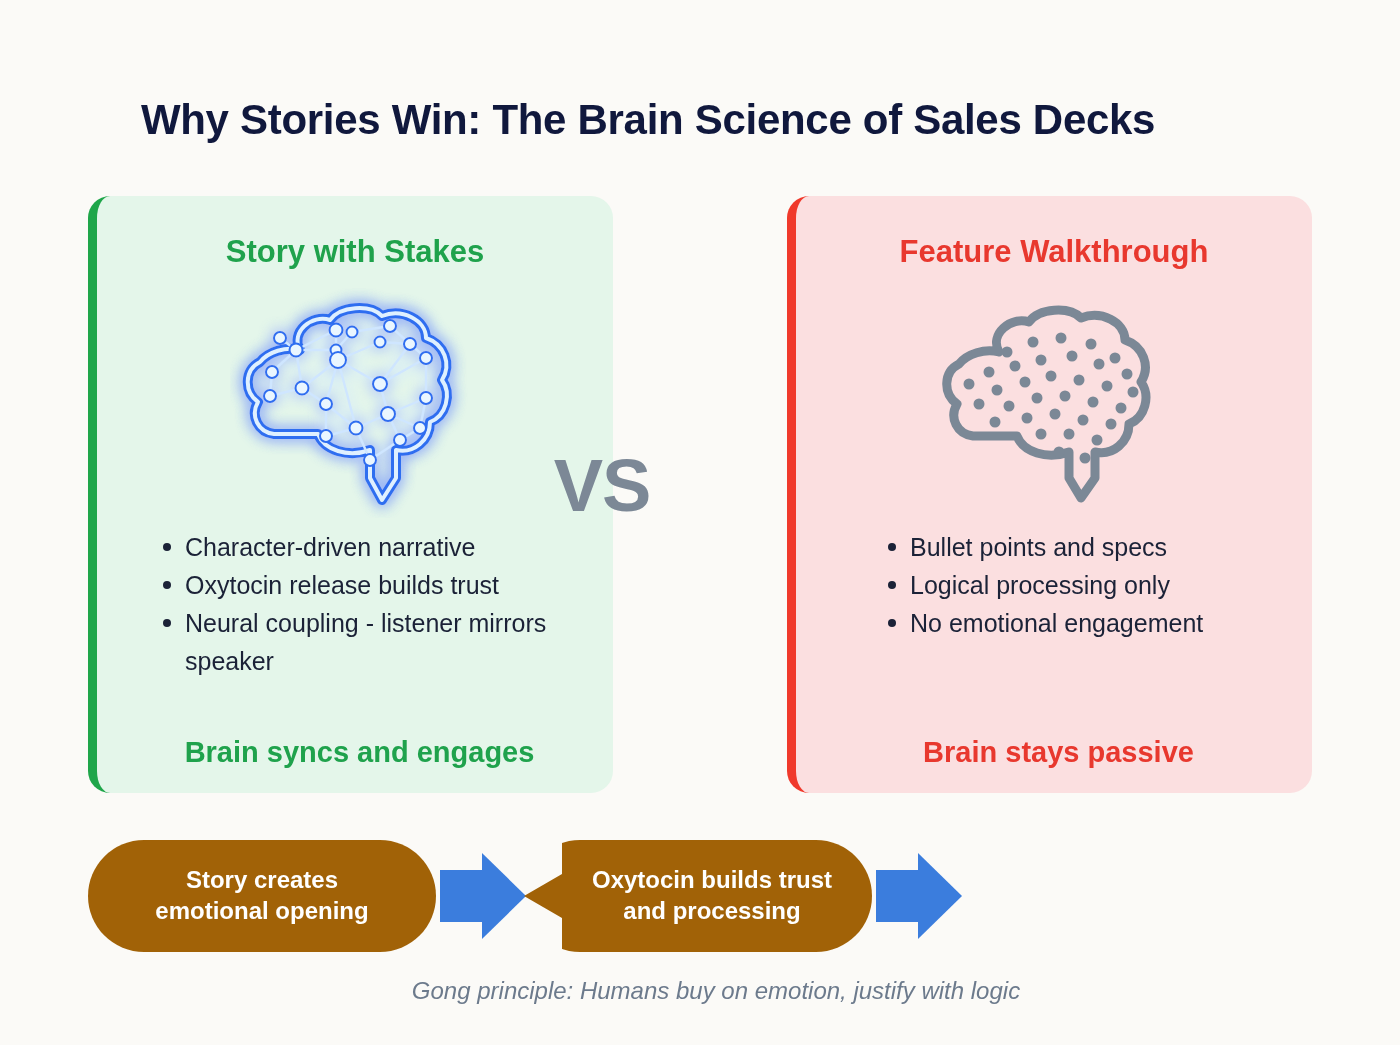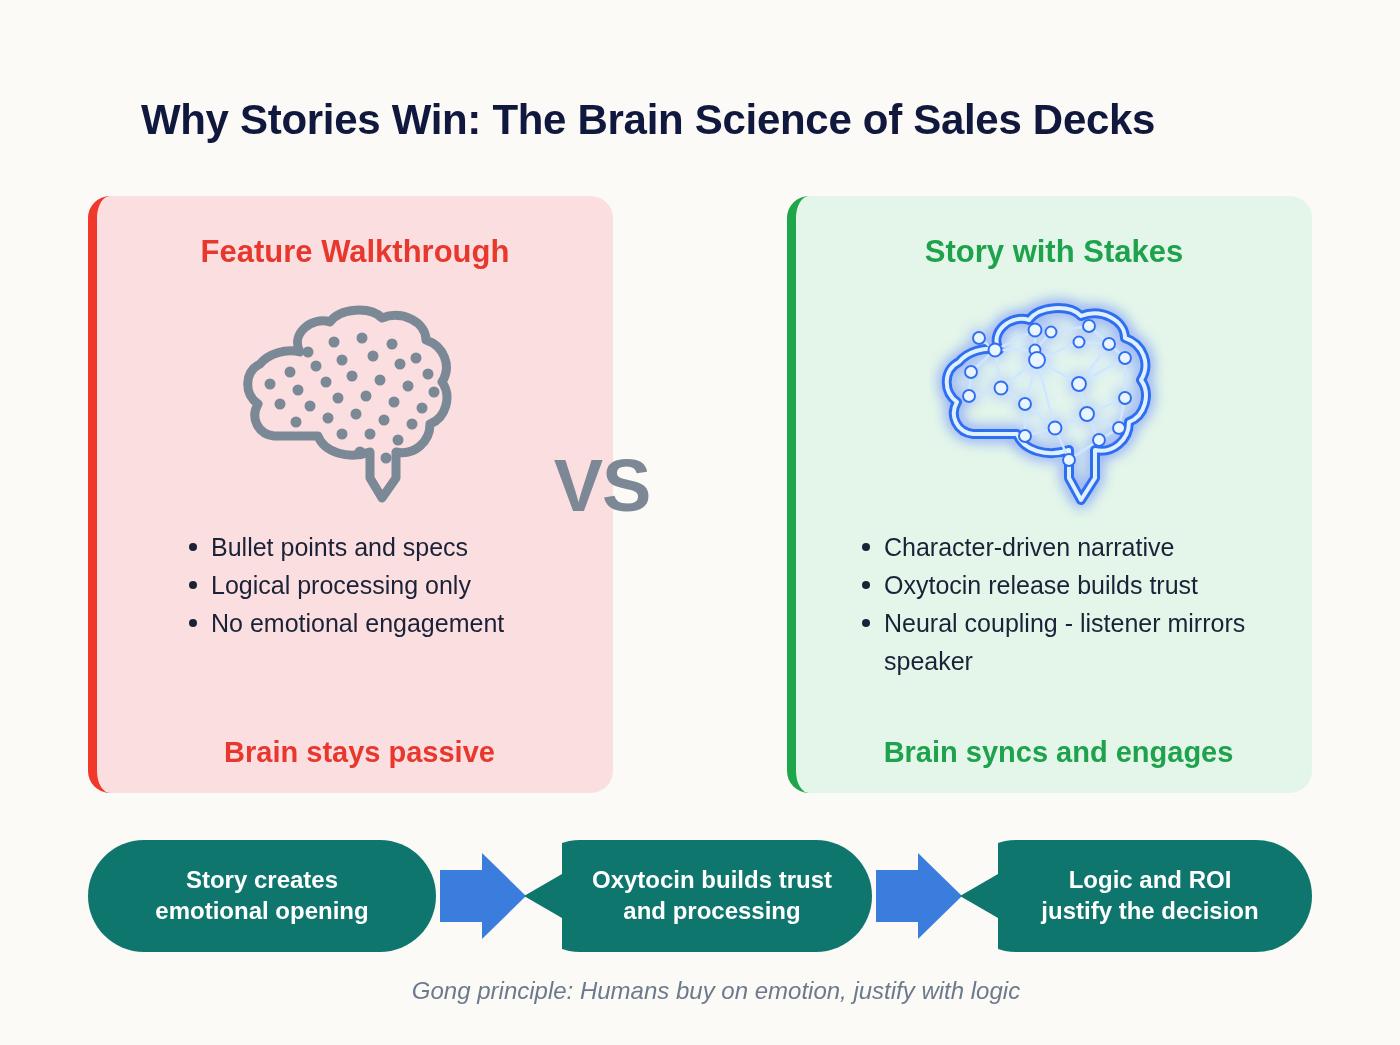--- a/index.html
+++ b/index.html
@@ -134,21 +134,21 @@
     position: absolute;
     top: 840px;
     left: 88px;
     width: 1224px;
     height: 112px;
   }
   .chip {
     position: absolute;
     top: 0;
     height: 112px;
-    background: #0f766e;
+    background: #a16207;
     border-radius: 56px;
     color: #ffffff;
     font-size: 24px;
     font-weight: bold;
     line-height: 1.28;
     text-align: center;
     display: flex;
     align-items: center;
     justify-content: center;
     box-sizing: border-box;
@@ -191,80 +191,20 @@
     font-style: italic;
     color: #6c7a8c;
   }
 </style>
 </head>
 <body>
 
 <h1 class="page-title">Why Stories Win: The Brain Science of Sales Decks</h1>
 
 <div class="cards">
-
-  <div class="card card-left">
-    <div class="card-heading">Feature Walkthrough</div>
-
-    <div class="brain-wrap">
-      <svg width="250" height="222" viewBox="0 0 250 222" aria-hidden="true">
-        <path d="M70 60 C60 42, 82 24, 100 30 C110 16, 140 14, 152 26
-                 C172 18, 196 30, 196 48 C214 54, 222 74, 212 90
-                 C222 104, 216 126, 200 132 C200 150, 184 164, 166 160
-                 L166 186 L152 206 L140 186 L140 160
-                 C118 168, 94 160, 88 144
-                 L44 144 C28 142, 20 126, 28 112
-                 C14 102, 14 80, 30 72 C38 62, 56 56, 70 60 Z" fill="none" stroke="#7b8896" stroke-width="9" stroke-linejoin="round" stroke-linecap="round"></path>
-        <g fill="#7b8896">
-          <circle cx="78" cy="60" r="5.5"></circle>
-            <circle cx="104" cy="50" r="5.5"></circle>
-          <circle cx="132" cy="46" r="5.5"></circle>
-            <circle cx="162" cy="52" r="5.5"></circle>
-          <circle cx="186" cy="66" r="5.5"></circle>
-            <circle cx="60" cy="80" r="5.5"></circle>
-          <circle cx="86" cy="74" r="5.5"></circle>
-            <circle cx="112" cy="68" r="5.5"></circle>
-          <circle cx="143" cy="64" r="5.5"></circle>
-            <circle cx="170" cy="72" r="5.5"></circle>
-          <circle cx="198" cy="82" r="5.5"></circle>
-            <circle cx="40" cy="92" r="5.5"></circle>
-          <circle cx="68" cy="98" r="5.5"></circle>
-            <circle cx="96" cy="90" r="5.5"></circle>
-          <circle cx="122" cy="84" r="5.5"></circle>
-            <circle cx="150" cy="88" r="5.5"></circle>
-          <circle cx="178" cy="94" r="5.5"></circle>
-            <circle cx="204" cy="100" r="5.5"></circle>
-          <circle cx="50" cy="112" r="5.5"></circle>
-            <circle cx="80" cy="114" r="5.5"></circle>
-          <circle cx="108" cy="106" r="5.5"></circle>
-            <circle cx="136" cy="104" r="5.5"></circle>
-          <circle cx="164" cy="110" r="5.5"></circle>
-            <circle cx="192" cy="116" r="5.5"></circle>
-          <circle cx="66" cy="130" r="5.5"></circle>
-            <circle cx="98" cy="126" r="5.5"></circle>
-          <circle cx="126" cy="122" r="5.5"></circle>
-            <circle cx="154" cy="128" r="5.5"></circle>
-          <circle cx="182" cy="132" r="5.5"></circle>
-            <circle cx="112" cy="142" r="5.5"></circle>
-          <circle cx="140" cy="142" r="5.5"></circle>
-            <circle cx="168" cy="148" r="5.5"></circle>
-          <circle cx="130" cy="160" r="5.5"></circle>
-            <circle cx="156" cy="166" r="5.5"></circle>
-        </g>
-      </svg>
-    </div>
-
-    <ul class="bullets">
-      <li>Bullet points and specs</li>
-      <li>Logical processing only</li>
-      <li>No emotional engagement</li>
-    </ul>
-
-    <div class="card-footnote">Brain stays passive</div>
-  </div>
 
   <div class="card card-right">
     <div class="card-heading">Story with Stakes</div>
 
     <div class="brain-wrap">
       <svg width="250" height="230" viewBox="0 0 250 230" aria-hidden="true">
         <defs>
           <filter id="glow" x="-40%" y="-40%" width="180%" height="180%">
             <feGaussianBlur stdDeviation="7" result="b"></feGaussianBlur>
             <feMerge>
@@ -332,20 +272,80 @@
     </div>
 
     <ul class="bullets">
       <li>Character-driven narrative</li>
       <li>Oxytocin release builds trust</li>
       <li>Neural coupling - listener mirrors speaker</li>
     </ul>
 
     <div class="card-footnote">Brain syncs and engages</div>
   </div>
+
+  <div class="card card-left">
+    <div class="card-heading">Feature Walkthrough</div>
+
+    <div class="brain-wrap">
+      <svg width="250" height="222" viewBox="0 0 250 222" aria-hidden="true">
+        <path d="M70 60 C60 42, 82 24, 100 30 C110 16, 140 14, 152 26
+                 C172 18, 196 30, 196 48 C214 54, 222 74, 212 90
+                 C222 104, 216 126, 200 132 C200 150, 184 164, 166 160
+                 L166 186 L152 206 L140 186 L140 160
+                 C118 168, 94 160, 88 144
+                 L44 144 C28 142, 20 126, 28 112
+                 C14 102, 14 80, 30 72 C38 62, 56 56, 70 60 Z" fill="none" stroke="#7b8896" stroke-width="9" stroke-linejoin="round" stroke-linecap="round"></path>
+        <g fill="#7b8896">
+          <circle cx="78" cy="60" r="5.5"></circle>
+            <circle cx="104" cy="50" r="5.5"></circle>
+          <circle cx="132" cy="46" r="5.5"></circle>
+            <circle cx="162" cy="52" r="5.5"></circle>
+          <circle cx="186" cy="66" r="5.5"></circle>
+            <circle cx="60" cy="80" r="5.5"></circle>
+          <circle cx="86" cy="74" r="5.5"></circle>
+            <circle cx="112" cy="68" r="5.5"></circle>
+          <circle cx="143" cy="64" r="5.5"></circle>
+            <circle cx="170" cy="72" r="5.5"></circle>
+          <circle cx="198" cy="82" r="5.5"></circle>
+            <circle cx="40" cy="92" r="5.5"></circle>
+          <circle cx="68" cy="98" r="5.5"></circle>
+            <circle cx="96" cy="90" r="5.5"></circle>
+          <circle cx="122" cy="84" r="5.5"></circle>
+            <circle cx="150" cy="88" r="5.5"></circle>
+          <circle cx="178" cy="94" r="5.5"></circle>
+            <circle cx="204" cy="100" r="5.5"></circle>
+          <circle cx="50" cy="112" r="5.5"></circle>
+            <circle cx="80" cy="114" r="5.5"></circle>
+          <circle cx="108" cy="106" r="5.5"></circle>
+            <circle cx="136" cy="104" r="5.5"></circle>
+          <circle cx="164" cy="110" r="5.5"></circle>
+            <circle cx="192" cy="116" r="5.5"></circle>
+          <circle cx="66" cy="130" r="5.5"></circle>
+            <circle cx="98" cy="126" r="5.5"></circle>
+          <circle cx="126" cy="122" r="5.5"></circle>
+            <circle cx="154" cy="128" r="5.5"></circle>
+          <circle cx="182" cy="132" r="5.5"></circle>
+            <circle cx="112" cy="142" r="5.5"></circle>
+          <circle cx="140" cy="142" r="5.5"></circle>
+            <circle cx="168" cy="148" r="5.5"></circle>
+          <circle cx="130" cy="160" r="5.5"></circle>
+            <circle cx="156" cy="166" r="5.5"></circle>
+        </g>
+      </svg>
+    </div>
+
+    <ul class="bullets">
+      <li>Bullet points and specs</li>
+      <li>Logical processing only</li>
+      <li>No emotional engagement</li>
+    </ul>
+
+    <div class="card-footnote">Brain stays passive</div>
+  </div>
 </div>
 
 <div class="vs-badge">VS</div>
 
 <div class="flow">
   <div class="chip chip-1">
     <span class="chip-text">
       <span>Story creates</span><br>
       <span>emotional opening</span>
     </span>
@@ -355,21 +355,15 @@
 
   <div class="chip chip-2">
     <span class="chip-text">
       <span>Oxytocin builds trust</span><br>
       <span>and processing</span>
     </span>
   </div>
 
   <div class="flow-arrow arrow-2"></div>
 
-  <div class="chip chip-3">
-    <span class="chip-text">
-      <span>Logic and ROI</span><br>
-      <span>justify the decision</span>
-    </span>
-  </div>
 </div>
 
 <div class="footer-note">Gong principle: Humans buy on emotion, justify with logic</div>
 
 </body></html>

